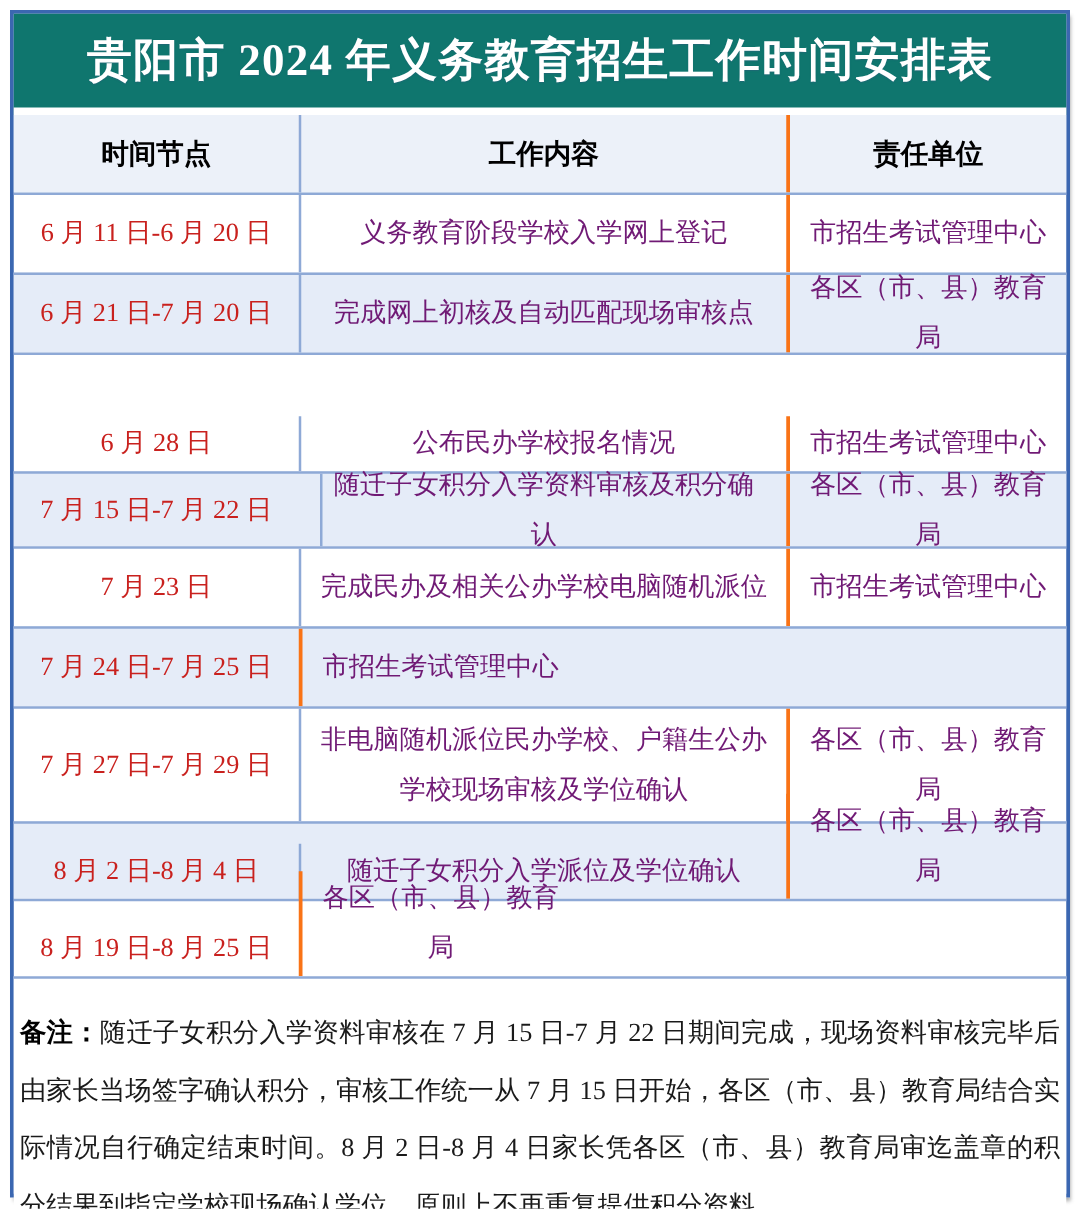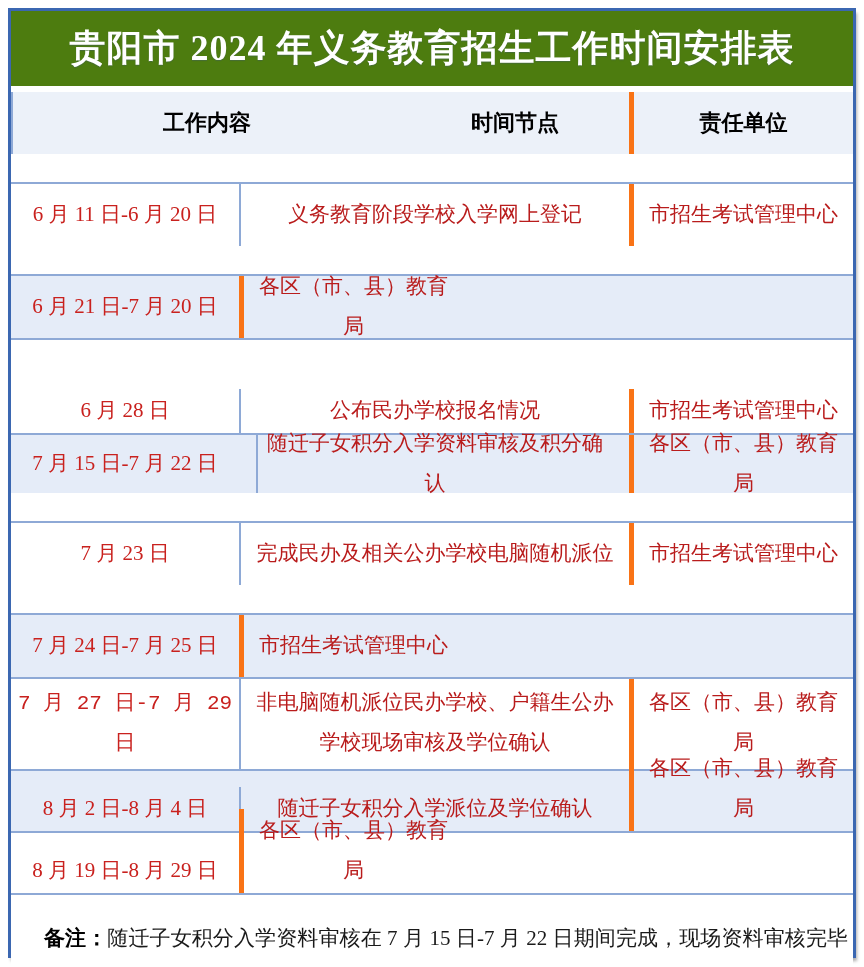--- a/index.html
+++ b/index.html
@@ -23,21 +23,21 @@
     box-sizing: border-box;
     border: 3px solid #3b67b1;
     background: #ffffff;
     display: flex;
     flex-direction: column;
     box-shadow: 2px 4px 3px -1px rgba(70,70,70,0.45);
   }
   .titlebar {
     height: 75px;
     flex: 0 0 75px;
-    background: #4d7c0f;
+    background: #0f766e;
     border-bottom: 6px solid #ffffff;
     display: flex;
     align-items: center;
     justify-content: center;
     color: #ffffff;
     font-size: 36px;
     font-weight: bold;
     letter-spacing: 1px;
     text-shadow: 0 1px 1px rgba(60,80,130,0.35);
   }
@@ -48,75 +48,76 @@
   }
   .row + .row { border-top: 2px solid #8ea9d6; }
   .cell {
     display: flex;
     align-items: center;
     justify-content: center;
     text-align: center;
     box-sizing: border-box;
     padding: 2px 6px;
     font-size: 21px;
-    color: #b91c1c;
+    color: #701a75;
     line-height: 1.9;
   }
   .c1 { width: 228px; flex: 0 0 228px; }
   .c2 { flex: 1 1 auto; border-left: 2px solid #8ea9d6; }
-  .c3 { width: 224px; flex: 0 0 224px; border-left: 5px solid #f97316; }
+  .c3 { width: 224px; flex: 0 0 224px; border-left: 3px solid #f97316; }
   .thead { height: 62px; background: #ecf1f9; }
   .thead .cell {
     font-family: "Liberation Sans", "DejaVu Sans", sans-serif;
     font-weight: bold;
     font-size: 22px;
     color: #000000;
   }
-  .h62 { height: 62px; margin-top: 28px; }
+  .h62 { height: 62px; }
   .h60 { height: 60px; align-items: flex-end; }
   .h58 { height: 58px; gap: 17px; }
   .h93 { height: 93px; align-items: flex-end; }
-  .h90 { height: 90px; font-family: Liberation Mono, monospace; }
+  .h90 { height: 90px; }
   .alt { background: #e5ecf8; }
   .time { color: #c9211e; }
   .note {
     flex: 1 1 auto;
     border-top: 2px solid #8ea9d6;
     background: #ffffff;
     box-sizing: border-box;
     padding: 20px 5px 8px 5px;
     font-size: 21px;
     line-height: 46px;
     color: #1a1a1a;
     text-align: justify;
   }
-  .note-label { font-weight: bold; color: #000000; margin-left: 28px; }
+  .note-label { font-weight: bold; color: #000000; }
 </style>
 </head>
 <body>
 
 <div class="page">
   <div class="sheet">
 
     <div class="titlebar">贵阳市 2024 年义务教育招生工作时间安排表</div>
 
     <div class="row thead">
+      <div class="cell c1">时间节点</div>
       <div class="cell c2">工作内容</div>
-      <div class="cell c1">时间节点</div>
       <div class="cell c3">责任单位</div>
     </div>
 
     <div class="row h62">
       <div class="cell c1 time">6 月 11 日-6 月 20 日</div>
       <div class="cell c2">义务教育阶段学校入学网上登记</div>
       <div class="cell c3">市招生考试管理中心</div>
     </div>
 
     <div class="row h62 alt">
       <div class="cell c1 time">6 月 21 日-7 月 20 日</div>
+      <div class="cell c2">完成网上初核及自动匹配现场审核点</div>
       <div class="cell c3">各区（市、县）教育局</div>
     </div>
 
     <div class="row h93">
       <div class="cell c1 time">6 月 28 日</div>
       <div class="cell c2">公布民办学校报名情况</div>
       <div class="cell c3">市招生考试管理中心</div>
     </div>
 
     <div class="row h58 alt">
@@ -142,20 +143,20 @@
       <div class="cell c3">各区（市、县）教育局</div>
     </div>
 
     <div class="row h60 alt">
       <div class="cell c1 time">8 月 2 日-8 月 4 日</div>
       <div class="cell c2">随迁子女积分入学派位及学位确认</div>
       <div class="cell c3">各区（市、县）教育局</div>
     </div>
 
     <div class="row h60">
-      <div class="cell c1 time">8 月 19 日-8 月 29 日</div>
+      <div class="cell c1 time">8 月 19 日-8 月 25 日</div>
       <div class="cell c3">各区（市、县）教育局</div>
     </div>
 
     <div class="note"><span class="note-label">备注：</span><span>随迁子女积分入学资料审核在 7 月 15 日-7 月 22 日期间完成，现场资料审核完毕后由家长当场签字确认积分，审核工作统一从 7 月 15 日开始，各区（市、县）教育局结合实际情况自行确定结束时间。8 月 2 日-8 月 4 日家长凭各区（市、县）教育局审迄盖章的积分结果到指定学校现场确认学位，原则上不再重复提供积分资料。</span></div>
 
   </div>
 </div>
 
 </body></html>

